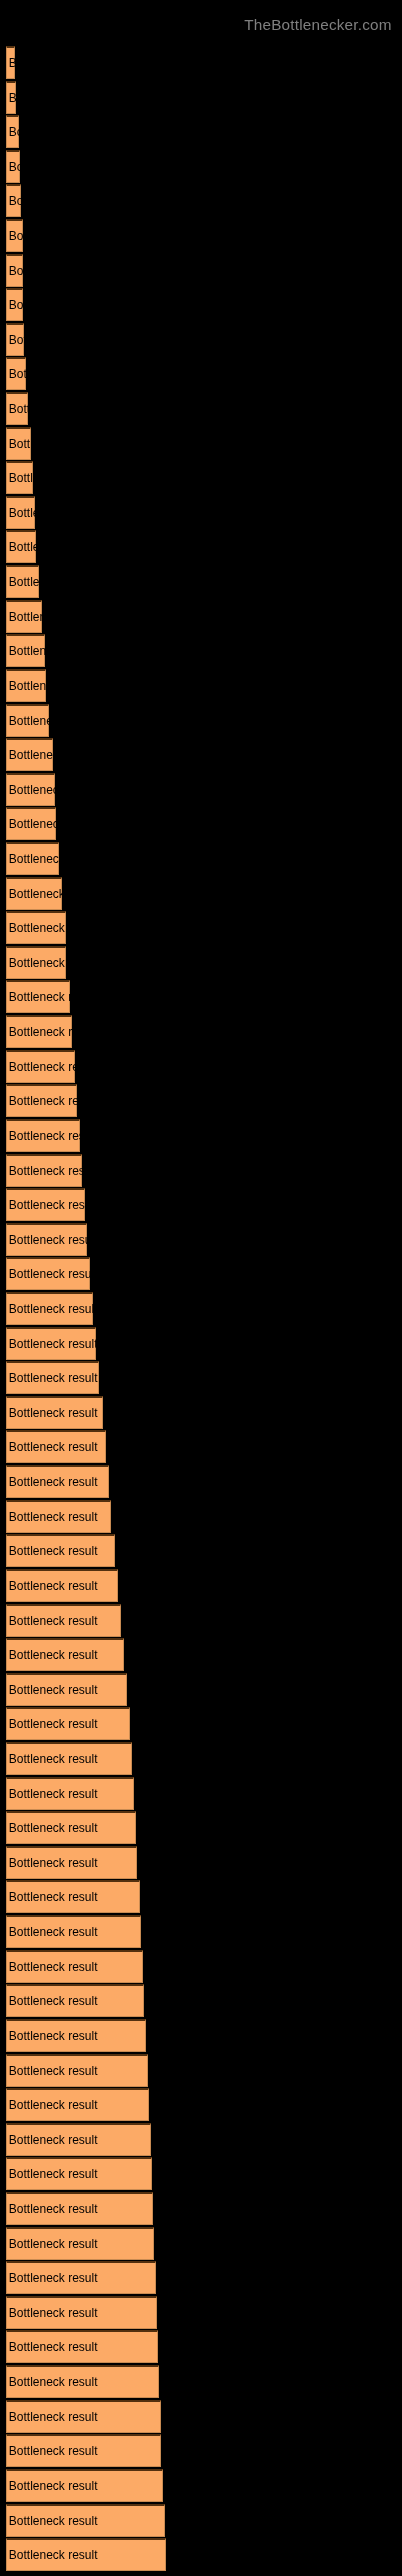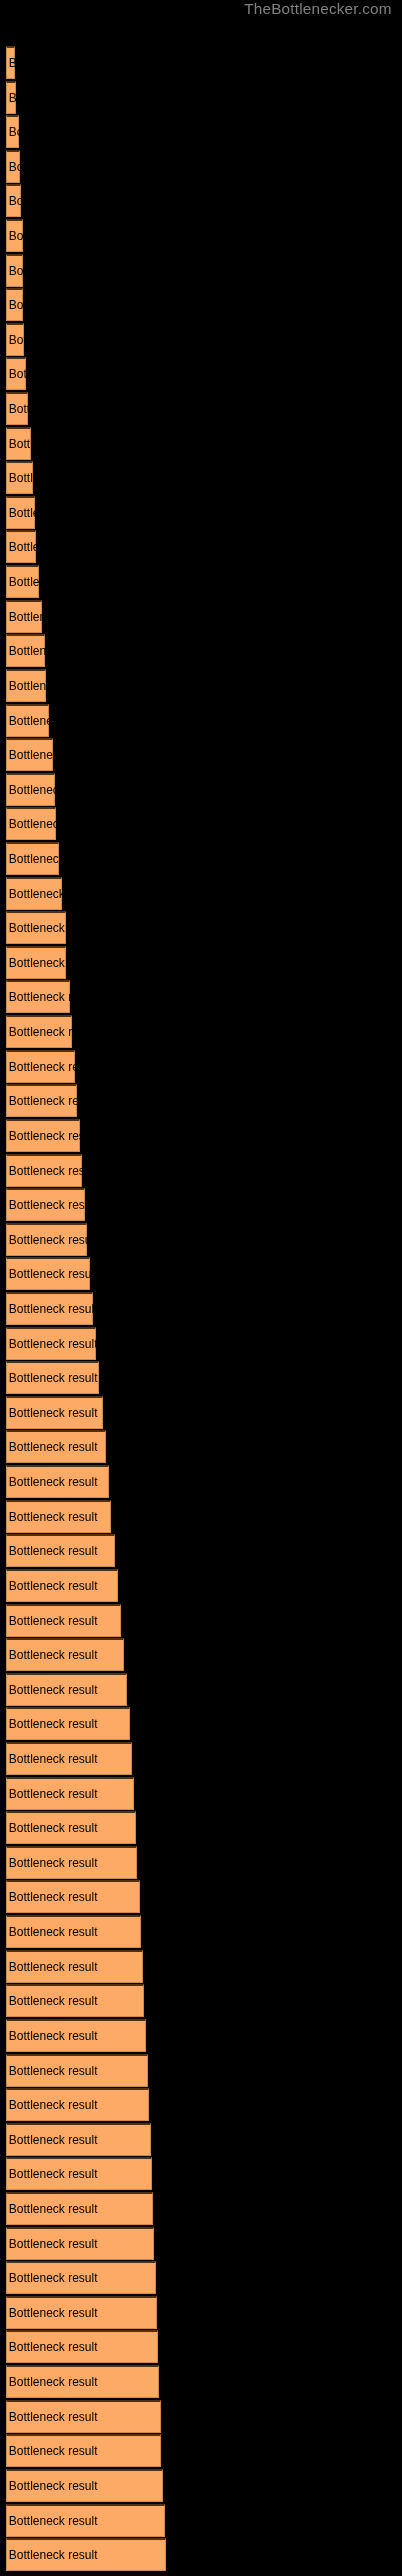--- a/index.html
+++ b/index.html
@@ -10,21 +10,21 @@
   body {
     width: 403px;
     height: 2576px;
     position: relative;
     overflow: hidden;
     font-family: "Liberation Sans", sans-serif;
   }
   #site-title {
     position: absolute;
     right: 11.3px;
-    top: 0px;
+    top: 16px;
     font-size: 15.3px;
     line-height: 17.7px;
     color: #808080;
     letter-spacing: 0.2px;
     white-space: nowrap;
   }
   #chart-area {
     position: absolute;
     left: 0;
     top: 0;

